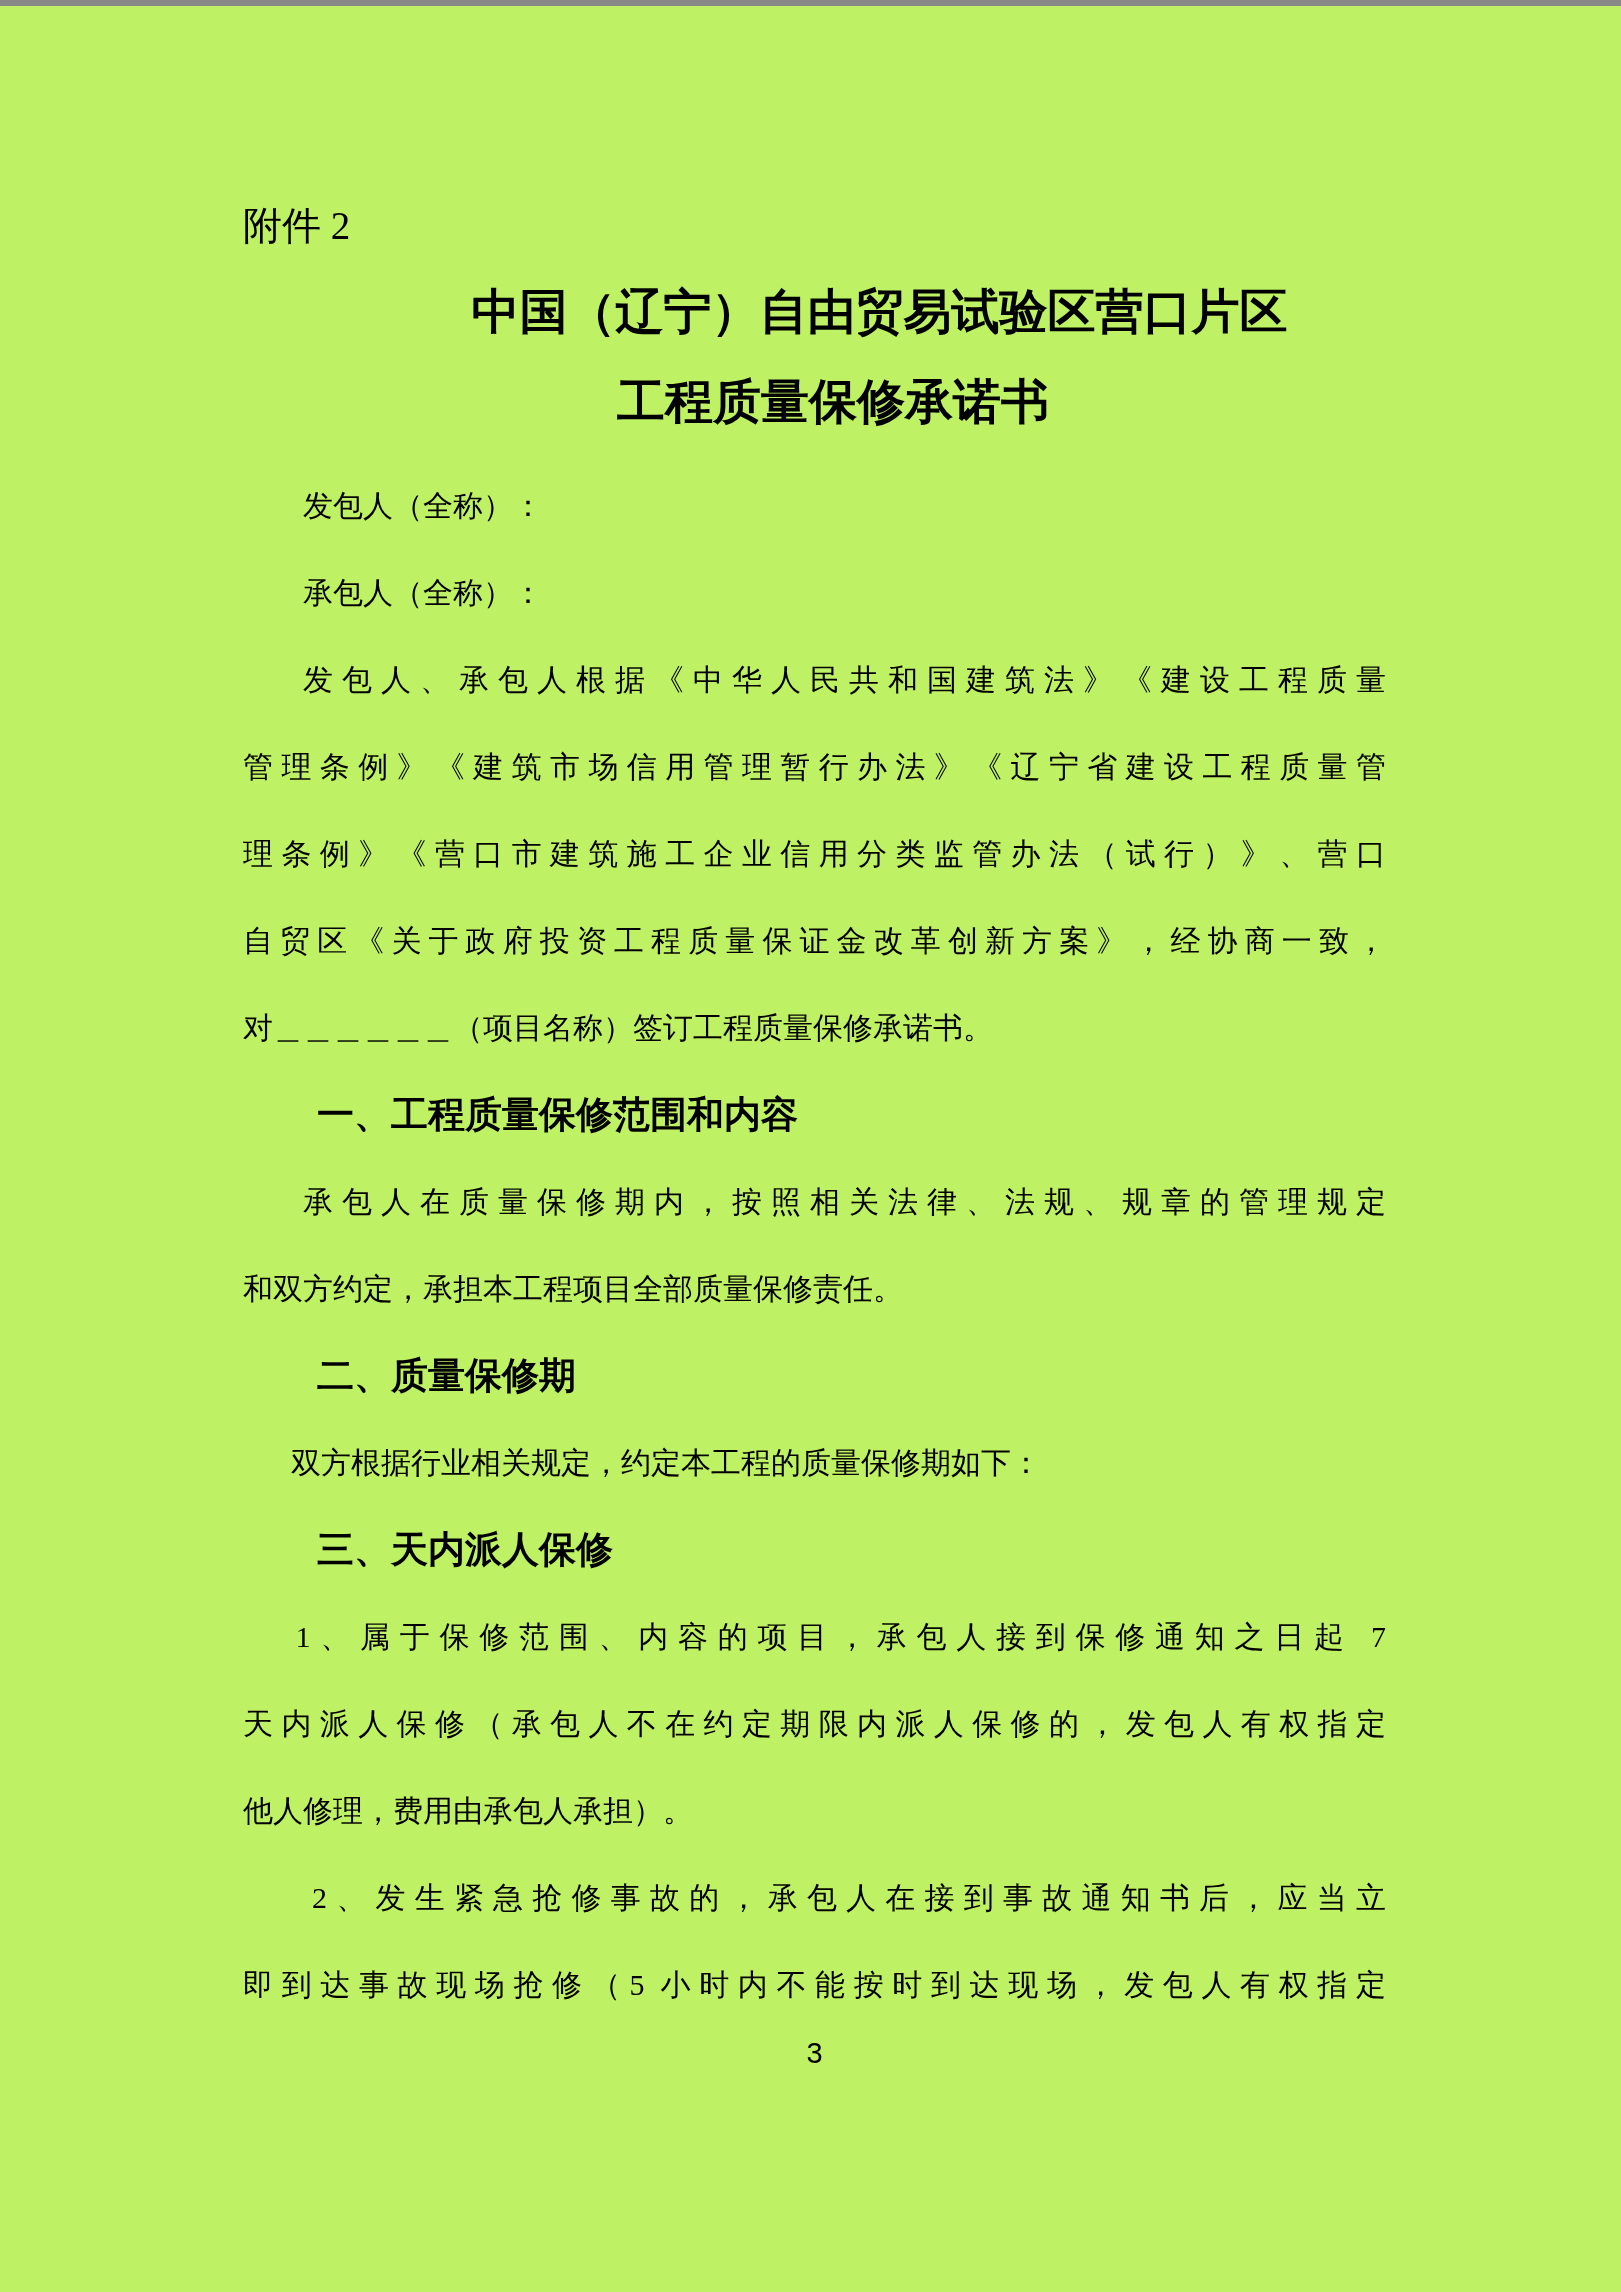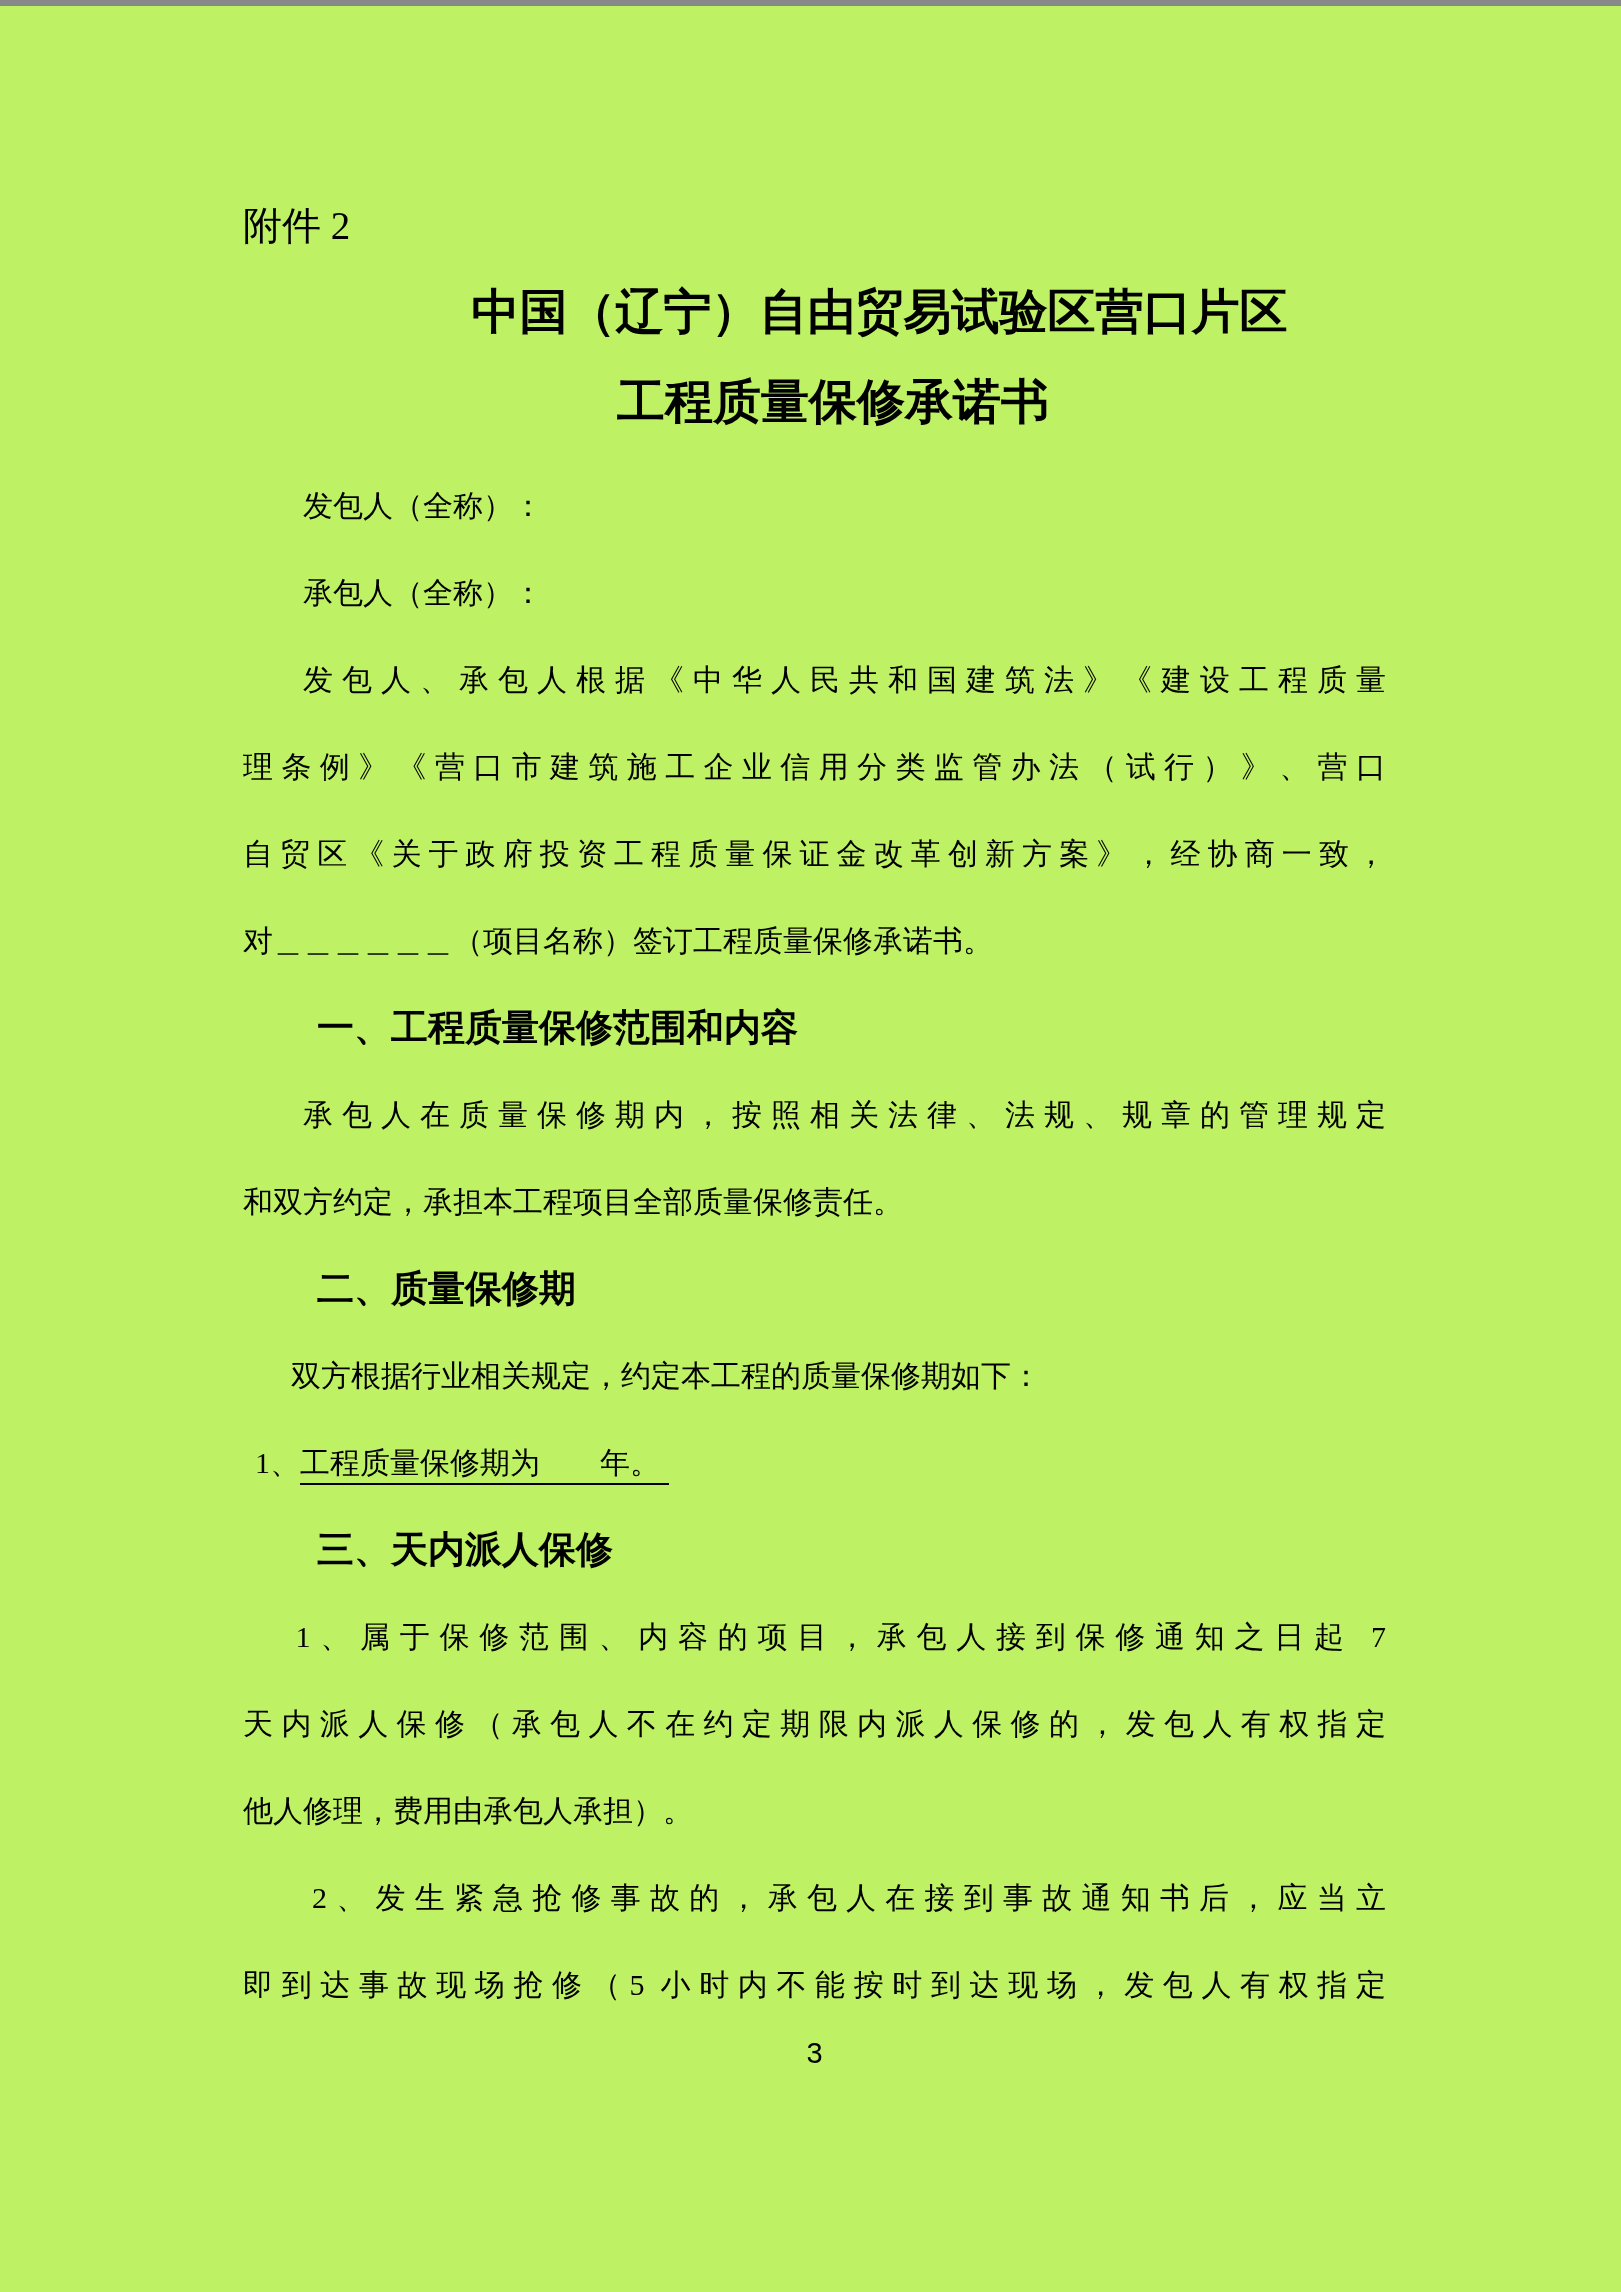--- a/index.html
+++ b/index.html
@@ -70,34 +70,34 @@
 
   <div class="attachment">附件 2</div>
 
   <h1 class="title t1">中国（辽宁）自由贸易试验区营口片区</h1>
   <h1 class="title t2">工程质量保修承诺书</h1>
 
   <div class="line ind2">发包人（全称）：</div>
   <div class="line ind2">承包人（全称）：</div>
 
   <div class="line ind2 fill">发包人、承包人根据《中华人民共和国建筑法》《建设工程质量</div>
+  <div class="line fill">管理条例》《建筑市场信用管理暂行办法》《辽宁省建设工程质量管</div>
   <div class="line fill">理条例》《营口市建筑施工企业信用分类监管办法（试行）》、营口</div>
   <div class="line fill">自贸区《关于政府投资工程质量保证金改革创新方案》，经协商一致，</div>
   <div class="line">对＿＿＿＿＿＿（项目名称）签订工程质量保修承诺书。</div>
 
   <div class="line heading ind2">一、工程质量保修范围和内容</div>
 
   <div class="line ind2 fill">承包人在质量保修期内，按照相关法律、法规、规章的管理规定</div>
   <div class="line">和双方约定，承担本工程项目全部质量保修责任。</div>
 
   <div class="line heading ind2">二、质量保修期</div>
 
   <div class="line ind16">双方根据行业相关规定，约定本工程的质量保修期如下：</div>
 
-  <div class="line ind04"><span>1、</span><span class="ul">工程质量保修期为　　年。</span></div>
 
   <div class="line heading ind2">三、天内派人保修</div>
 
   <div class="line ind175 fill">1、属于保修范围、内容的项目，承包人接到保修通知之日起 7</div>
   <div class="line fill">天内派人保修（承包人不在约定期限内派人保修的，发包人有权指定</div>
   <div class="line">他人修理，费用由承包人承担）。</div>
   <div class="line ind23 fill">2、发生紧急抢修事故的，承包人在接到事故通知书后，应当立</div>
   <div class="line fill">即到达事故现场抢修（5 小时内不能按时到达现场，发包人有权指定</div>
 
   <div class="pagenum">3</div>

